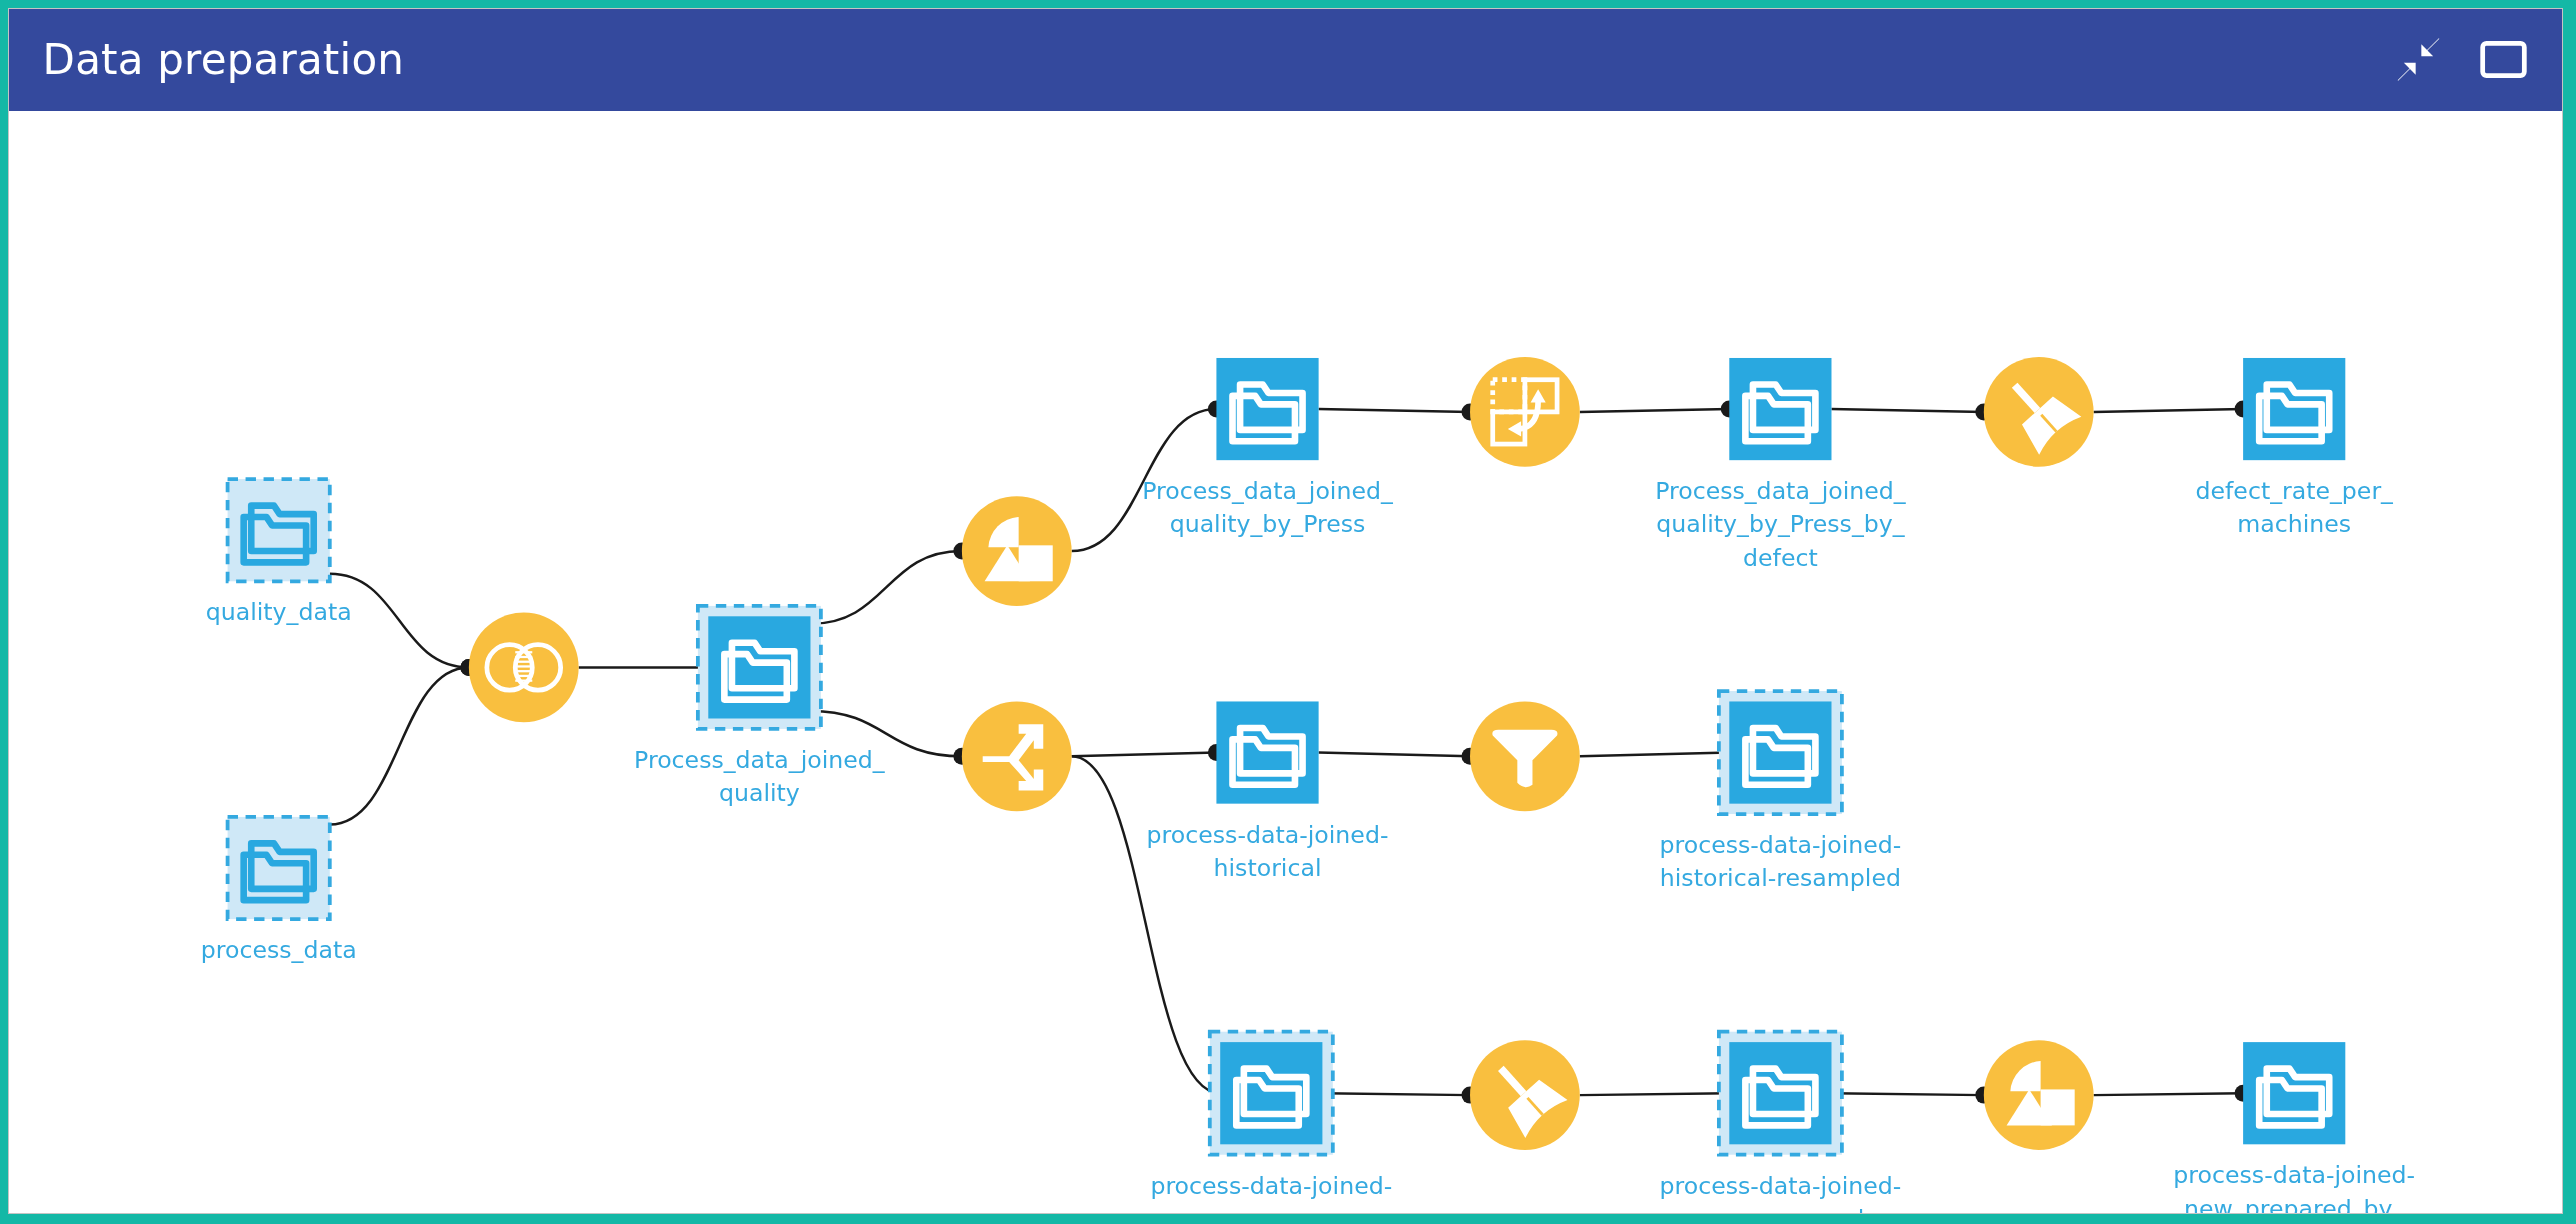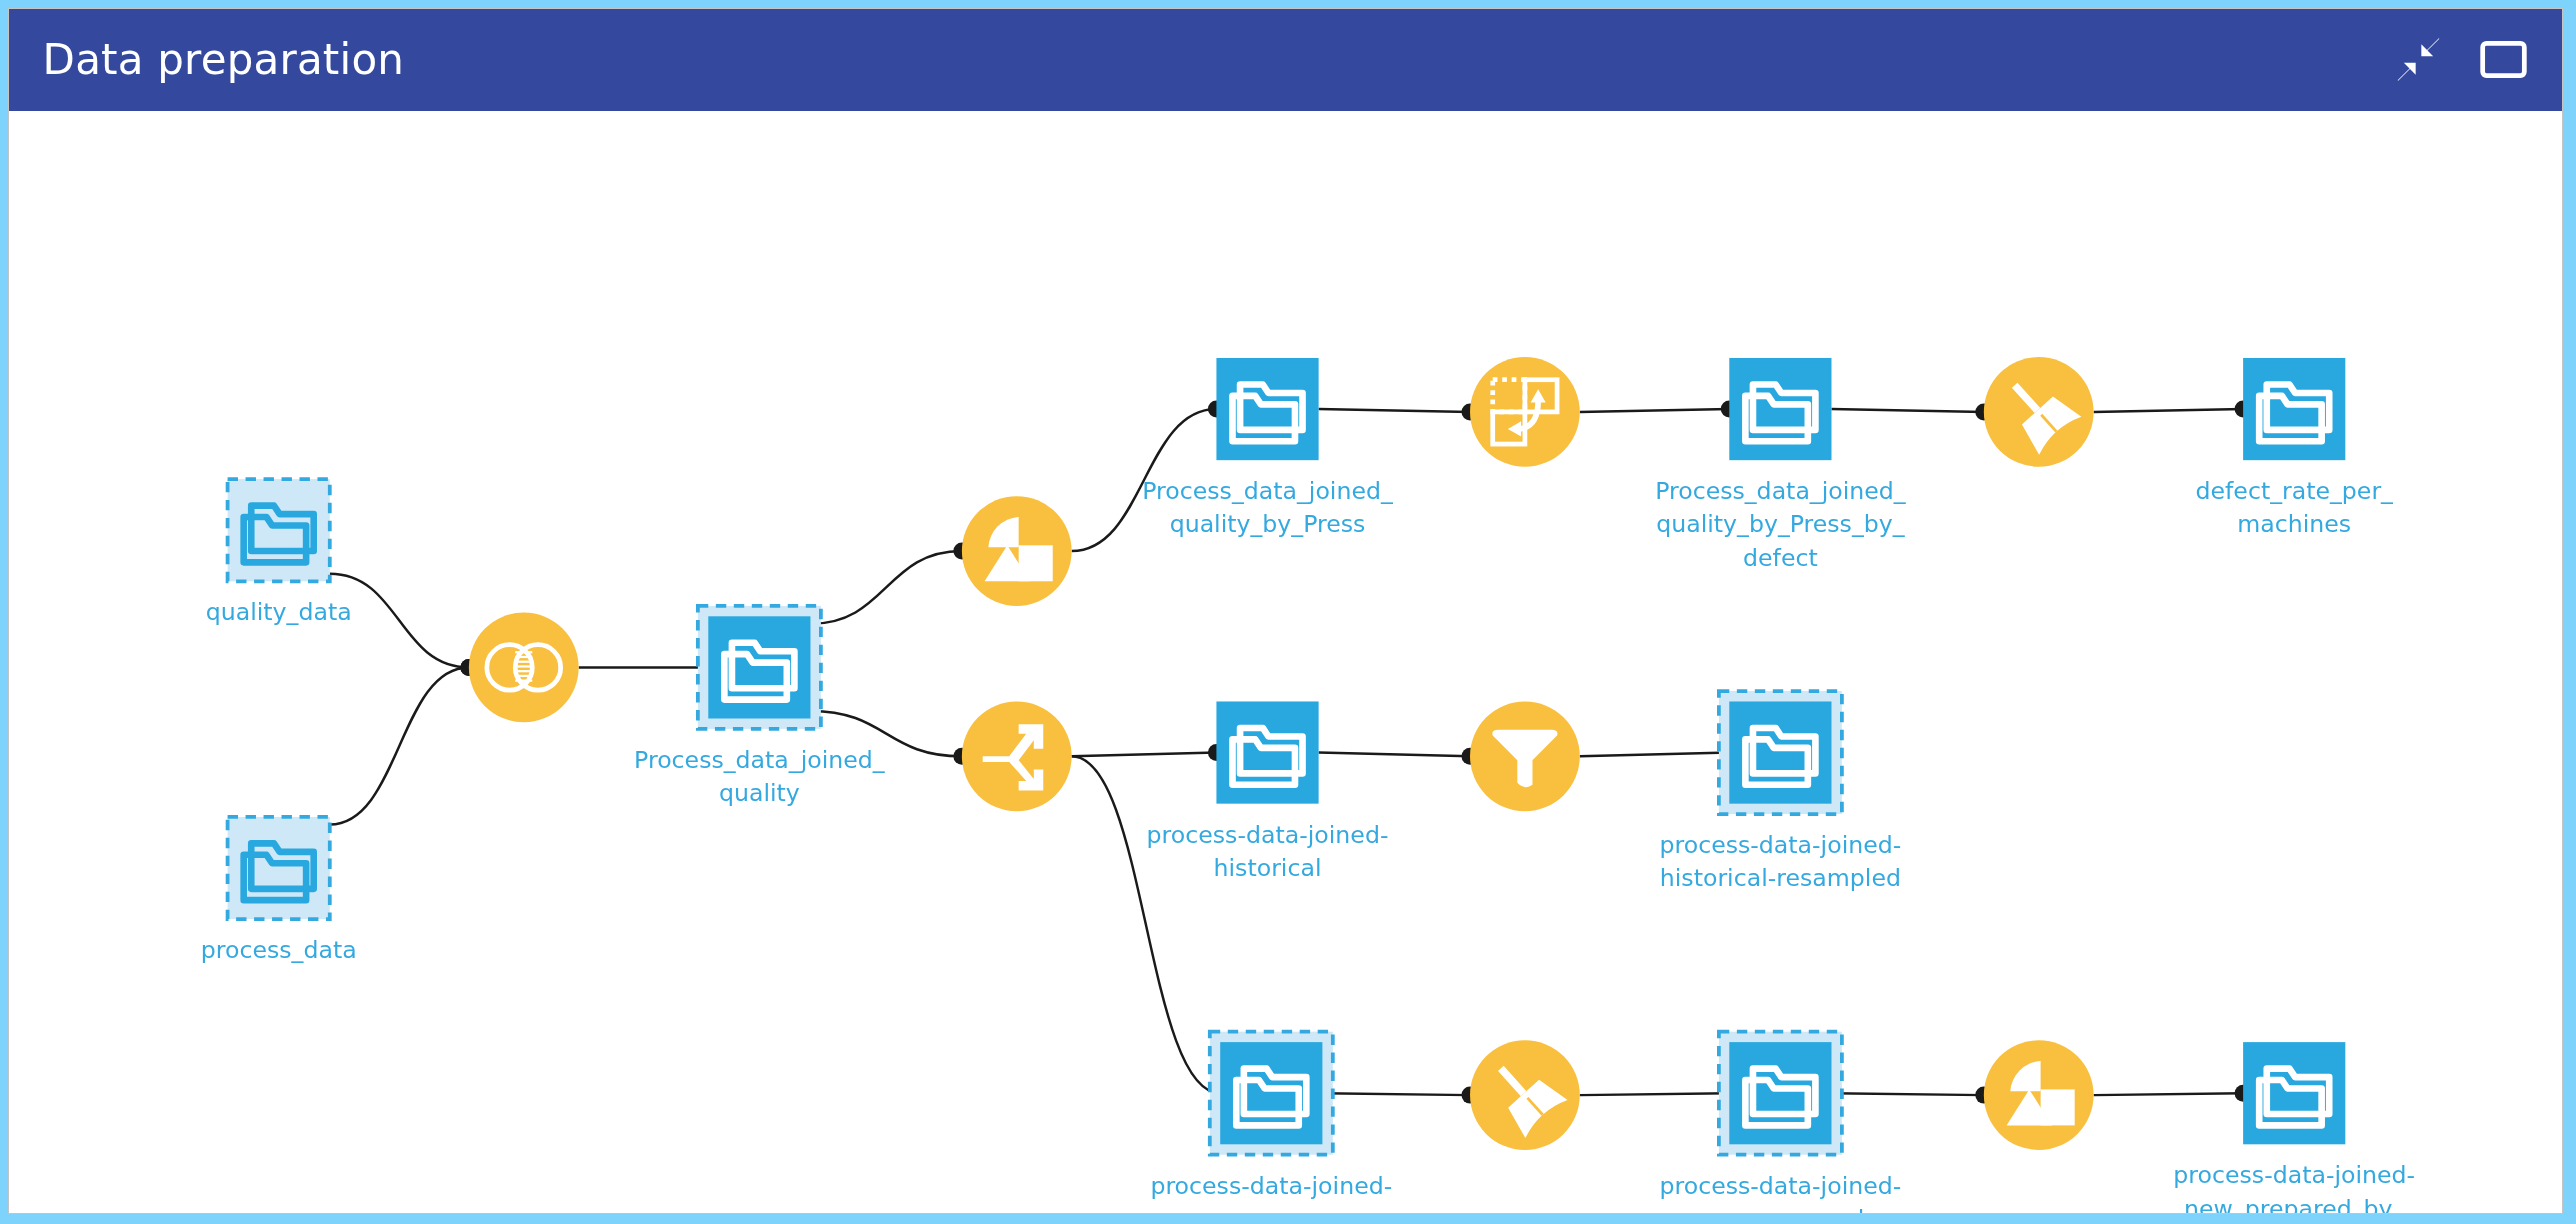--- a/index.html
+++ b/index.html
@@ -5,21 +5,21 @@
   html, body {
     margin: 0;
     padding: 0;
     background: #f7f7f7;
     font-family: "DejaVu Sans", "Liberation Sans", sans-serif;
   }
   #app {
     position: relative;
     width: 2576px;
     height: 1225px;
-    background: #7dd3fc;
+    background: #14b8a6;
     overflow: hidden;
   }
   .window {
     position: absolute;
     left: 7.6px;
     top: 7.6px;
     width: 2555px;
     height: 1206px;
     background: #ffffff;
     border: 0.9px solid #c4c4c4;

